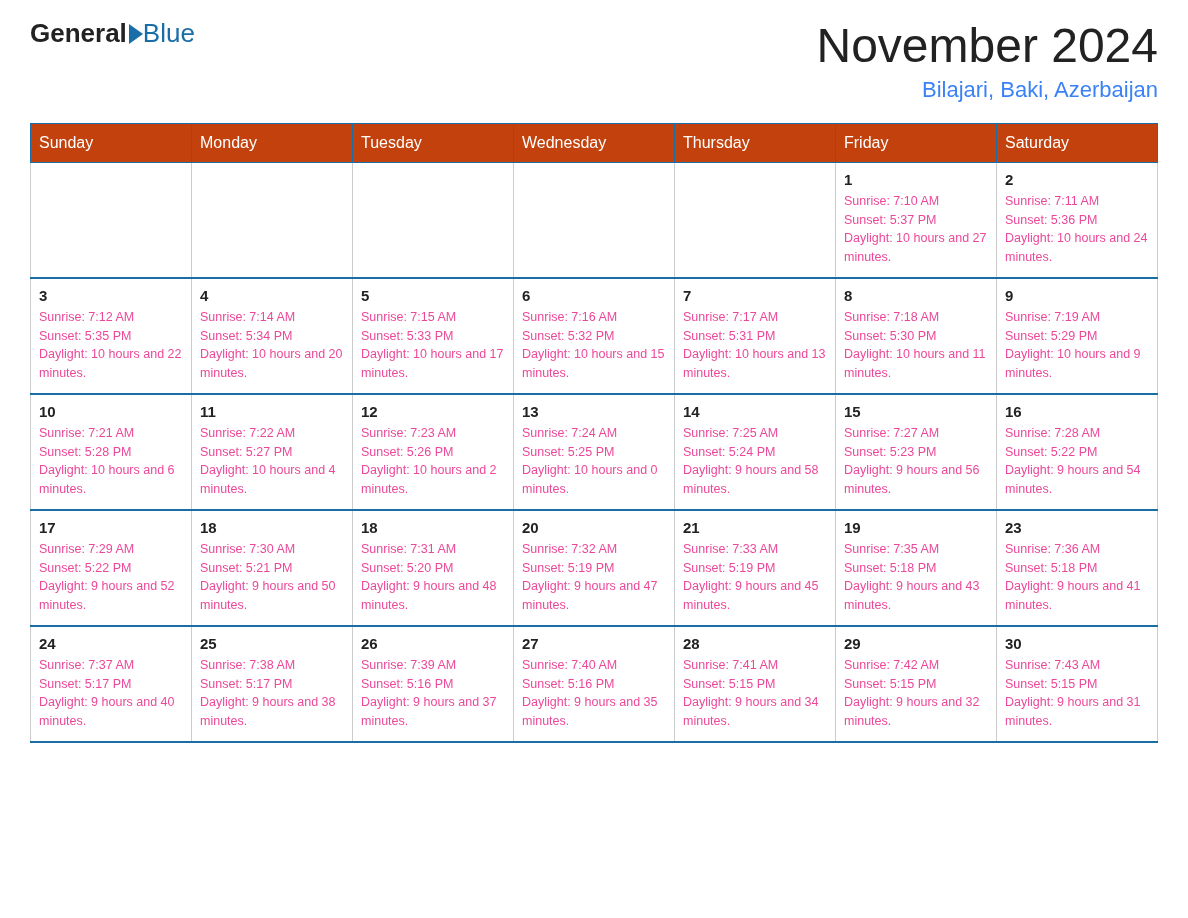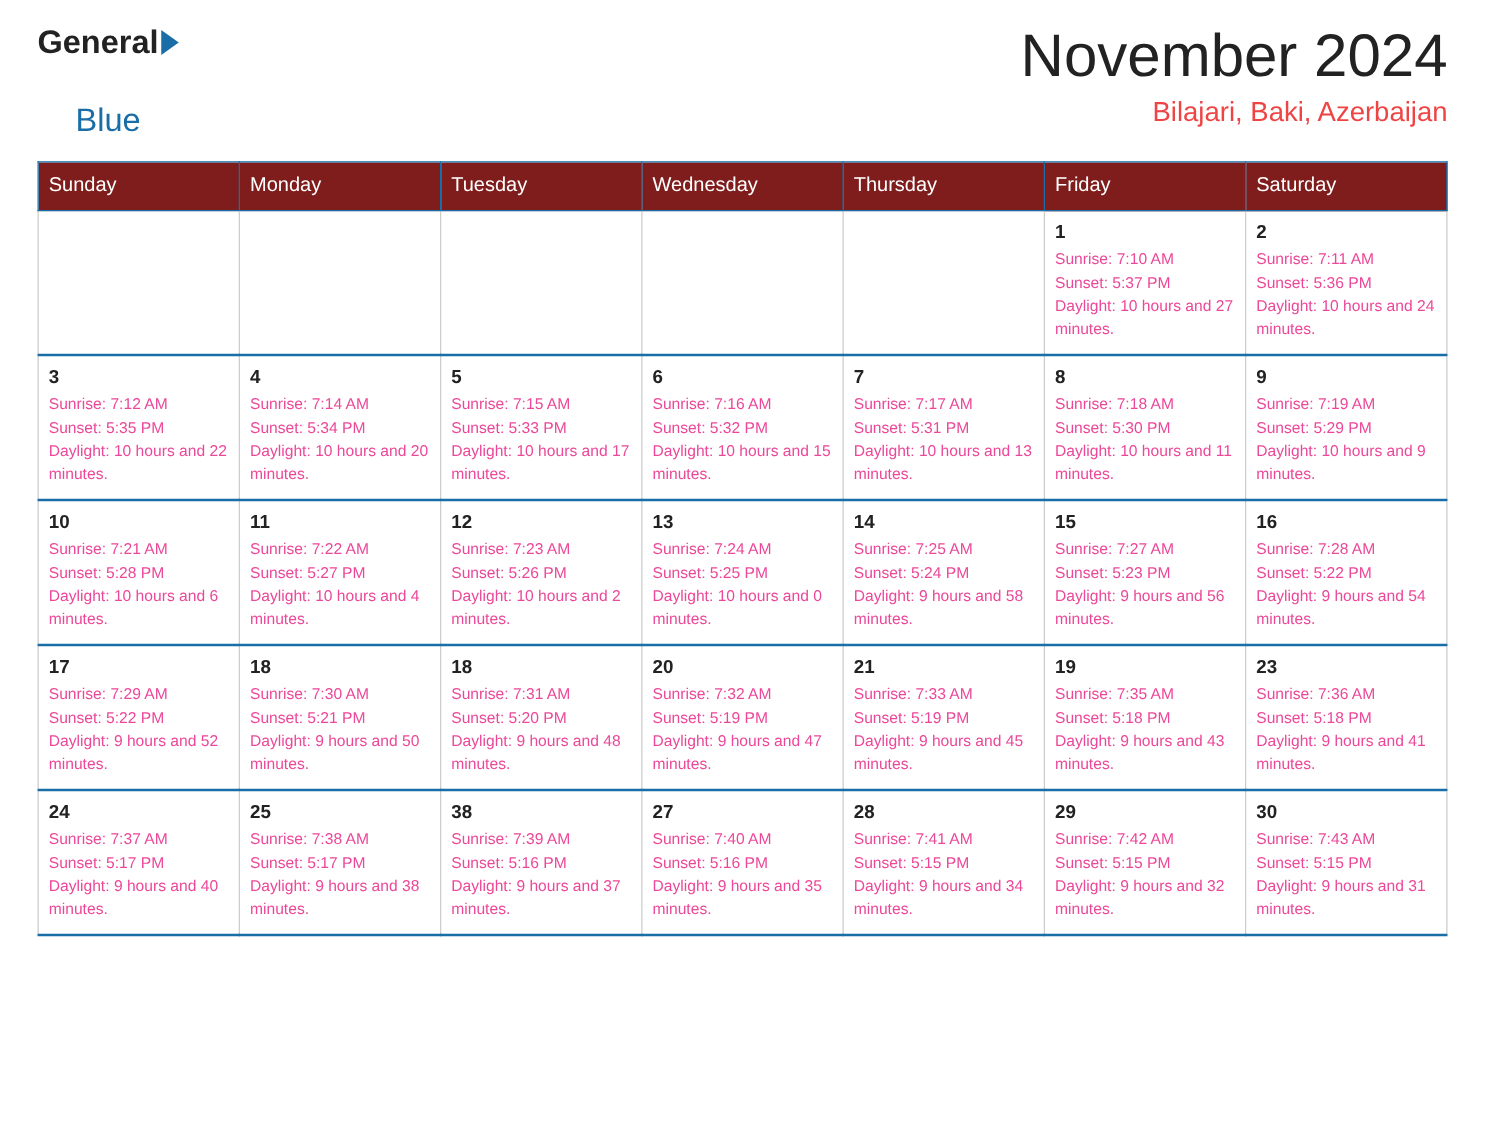--- a/index.html
+++ b/index.html
@@ -12,23 +12,22 @@
       min-height: 918px;
     }
     .header-row {
       display: flex;
       justify-content: space-between;
       align-items: flex-start;
       margin-bottom: 20px;
     }
     .logo {
       display: flex;
-      flex-direction: column;
+      flex-direction: row;
       align-items: center;
-      gap: 37px;
     }
     .logo-general {
       font-size: 26px;
       font-weight: bold;
       color: #222;
       line-height: 1;
       display: flex;
       align-items: center;
     }
     .logo-arrow {
@@ -52,30 +51,30 @@
     }
     .title-block h1 {
       font-size: 48px;
       font-weight: normal;
       color: #222;
       line-height: 1.1;
     }
     .title-block h2 {
       font-size: 22px;
       font-weight: normal;
-      color: #ef4444;
+      color: #3b82f6;
       margin-top: 4px;
     }
     .calendar {
       width: 100%;
       border-collapse: collapse;
       border: 1px solid #ccc;
     }
     .calendar thead th {
-      background: #7f1d1d;
+      background: #c2410c;
       color: #fff;
       padding: 10px 8px;
       font-size: 16px;
       font-weight: normal;
       text-align: left;
       border: 1px solid #1a6ea8;
     }
     .calendar tbody td {
       vertical-align: top;
       border: 1px solid #ccc;
@@ -242,21 +241,21 @@
       <tr>
         <td>
           <span class="day-number">24</span>
           <div class="day-info">Sunrise: 7:37 AM<br>Sunset: 5:17 PM<br>Daylight: 9 hours and 40 minutes.</div>
         </td>
         <td>
           <span class="day-number">25</span>
           <div class="day-info">Sunrise: 7:38 AM<br>Sunset: 5:17 PM<br>Daylight: 9 hours and 38 minutes.</div>
         </td>
         <td>
-          <span class="day-number">38</span>
+          <span class="day-number">26</span>
           <div class="day-info">Sunrise: 7:39 AM<br>Sunset: 5:16 PM<br>Daylight: 9 hours and 37 minutes.</div>
         </td>
         <td>
           <span class="day-number">27</span>
           <div class="day-info">Sunrise: 7:40 AM<br>Sunset: 5:16 PM<br>Daylight: 9 hours and 35 minutes.</div>
         </td>
         <td>
           <span class="day-number">28</span>
           <div class="day-info">Sunrise: 7:41 AM<br>Sunset: 5:15 PM<br>Daylight: 9 hours and 34 minutes.</div>
         </td>

